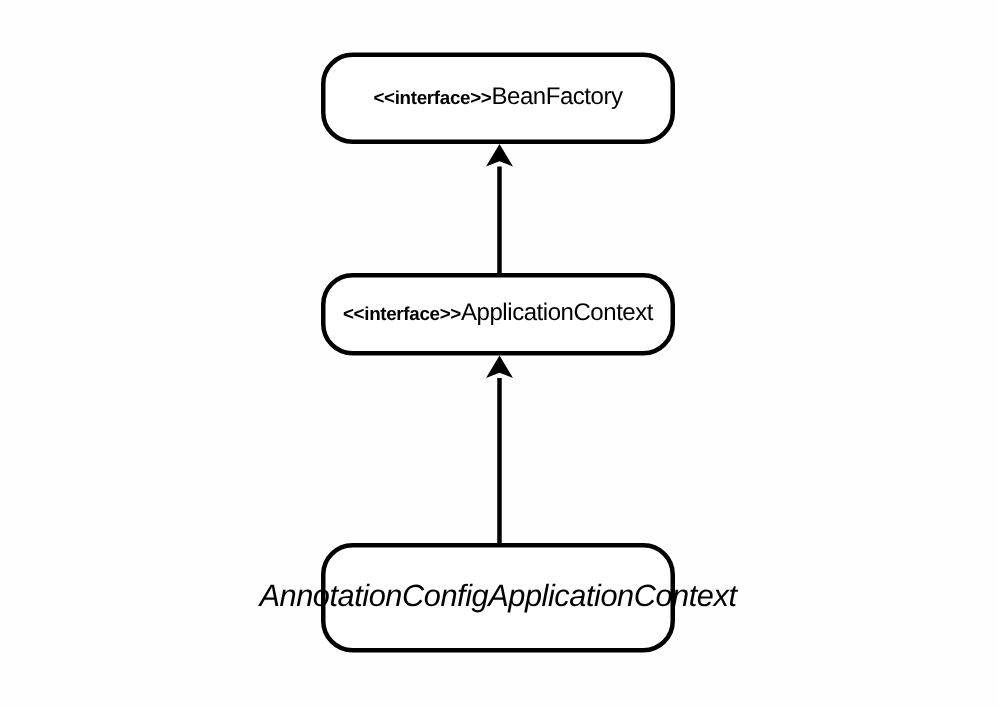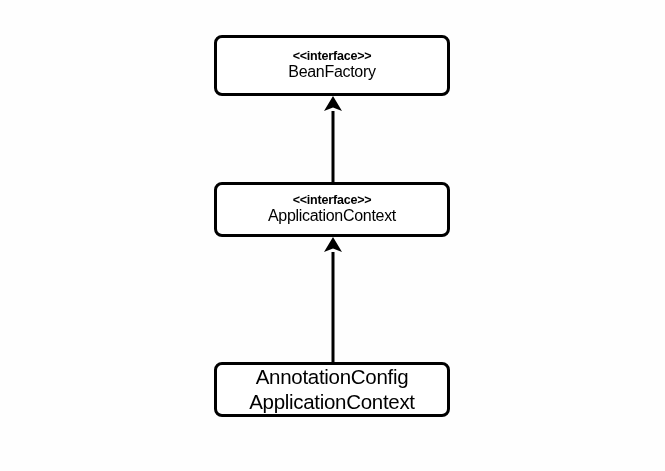--- a/index.html
+++ b/index.html
@@ -22,40 +22,41 @@
   }
 
   
   .uml-box {
     position: absolute;
     left: 214px;
     width: 236px;
     box-sizing: border-box;
     background: #ffffff;
     border: 3px solid #000000;
-    border-radius: 8px;
+    border-radius: 21px;
     display: flex;
-    flex-direction: column;
+    flex-direction: row;
     align-items: center;
     justify-content: center;
     text-align: center;
     color: #000000;
   }
 
   #box-beanfactory {
     top: 35px;
     height: 61px;
   }
   #box-applicationcontext {
     top: 182px;
     height: 55px;
   }
   #box-annotationconfig {
     top: 362px;
-    height: 55px;
+    height: 73px;
+    font-style: italic;
   }
 
   .stereotype {
     font-size: 12.5px;
     font-weight: bold;
     line-height: 1;
     letter-spacing: -0.2px;
     margin-bottom: 1px;
   }
 

